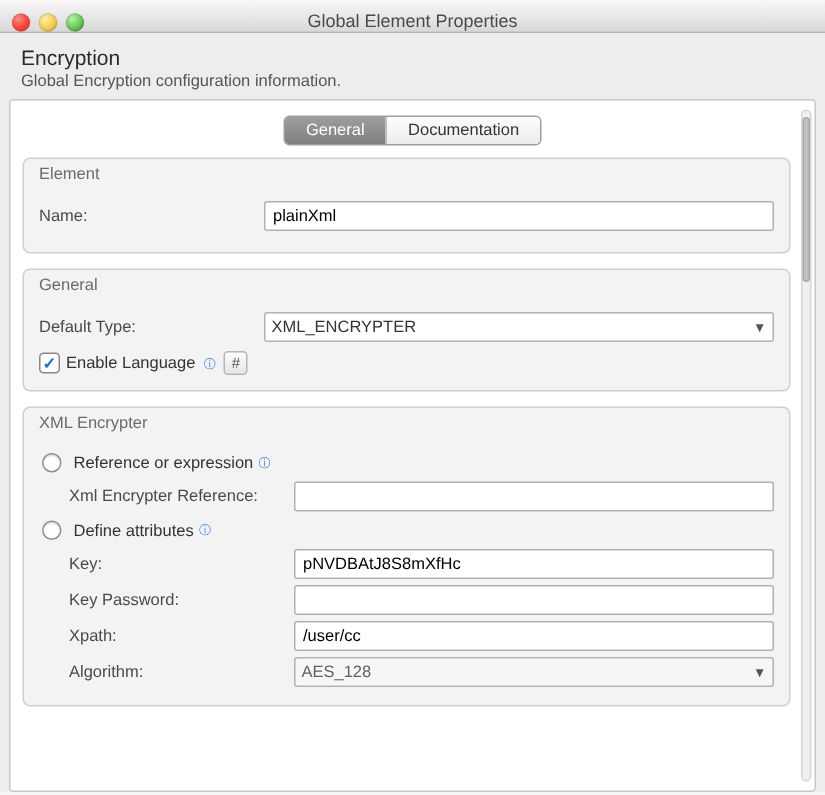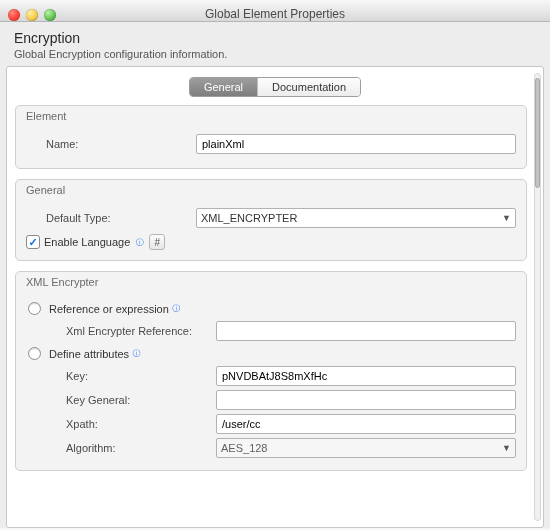--- a/index.html
+++ b/index.html
@@ -73,21 +73,21 @@
     margin: 0 8px 10px 0;
     padding: 24px 10px 10px 10px;
     position:relative;
     background:#f3f3f3;
   }
   .group > .legend {
     position:absolute; top:4px; left:10px;
     font-size:11px; color:#6b6b6b;
   }
   .row { display:flex; align-items:center; margin:4px 0; }
-  .row .lbl { width:150px; color:#4a4a4a; font-size:11px;margin-left:20px; }
+  .row .lbl { width:150px; color:#4a4a4a; font-size:11px; }
   .row .ctl { flex:1; }
 
   input[type="text"].txt {
     width:100%; height:20px; padding:1px 5px;
     border:1px solid #b2b2b2; border-radius:2px; font-size:11px;
     background:#fff;
   }
   .select {
     display:flex; align-items:center; width:100%; height:20px;
     border:1px solid #b2b2b2; border-radius:2px; background:#fff;
@@ -225,21 +225,21 @@
       <span class="radio"></span>
       <span>Define attributes</span>
       <span class="info-badge">ⓘ</span>
     </div>
 
     <div class="row ind1">
       <div class="lbl">Key:</div>
       <div class="ctl"><input type="text" class="txt" value="pNVDBAtJ8S8mXfHc" style=""></div>
     </div>
     <div class="row ind1">
-      <div class="lbl">Key General:</div>
+      <div class="lbl">Key Password:</div>
       <div class="ctl"><input type="text" class="txt" value="" style=""></div>
     </div>
     <div class="row ind1">
       <div class="lbl">Xpath:</div>
       <div class="ctl"><input type="text" class="txt" value="/user/cc" style=""></div>
     </div>
     <div class="row ind1">
       <div class="lbl">Algorithm:</div>
       <div class="ctl">
         <div class="select disabled">

